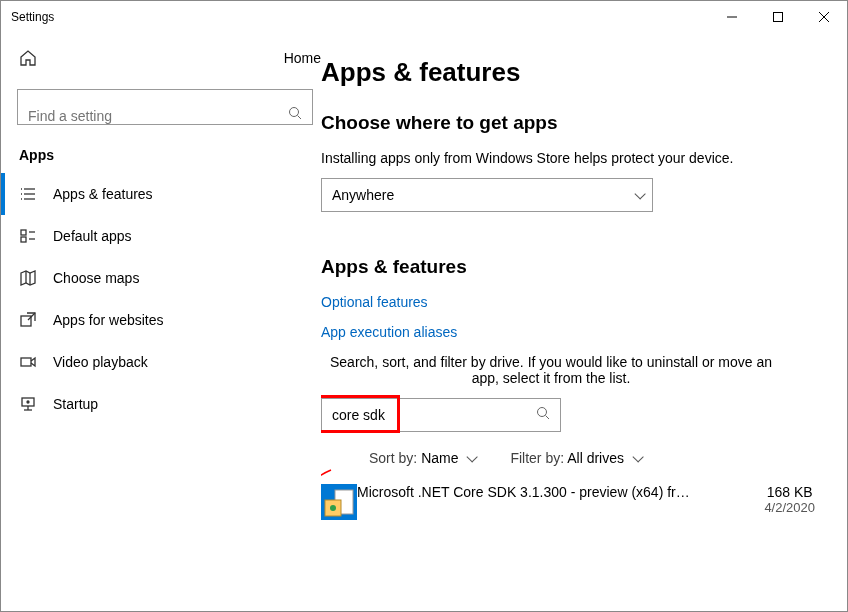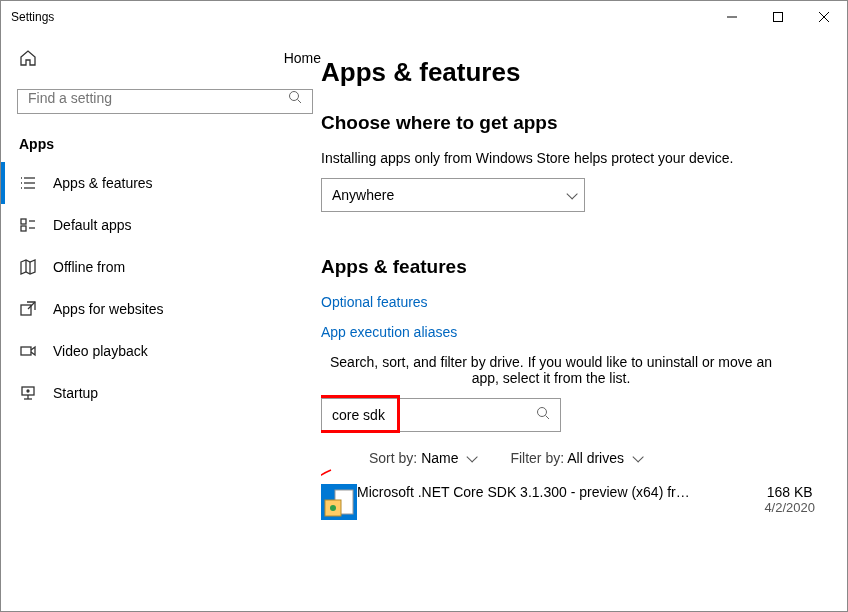--- a/index.html
+++ b/index.html
@@ -8,37 +8,37 @@
 .titlebar { height: 32px; display: flex; align-items: center; padding-left: 10px; }
 .titlebar-title { font-size: 12px; color: #000; }
 .titlebar-controls { margin-left: auto; display: flex; }
 .titlebar-btn { width: 46px; height: 32px; display: flex; align-items: center; justify-content: center; font-size: 12px; color: #000; }
 
 .main { display: flex; height: calc(100% - 32px); }
 
 .sidebar { width: 320px; padding: 6px 0 0 0; }
 .home-row { display: flex; align-items: center; gap: 22px; padding: 10px 0 10px 18px; font-size: 14px; justify-content: space-between; }
 
-.find-box { margin: 12px 8px 14px 16px; border: 1px solid #999; height: 25px; display: flex; align-items: flex-start; padding: 0 10px; }
+.find-box { margin: 12px 8px 14px 16px; border: 1px solid #999; height: 36px; display: flex; align-items: flex-end; padding: 0 10px; }
 .find-box input { border: none; outline: none; flex: 1; font-size: 14px; background: transparent; color: #666; }
 
 .section-header { font-weight: 600; font-size: 14px; padding: 8px 0 10px 18px; }
 
 .nav-item { display: flex; align-items: center; gap: 16px; padding: 12px 0 12px 18px; font-size: 14px; position: relative; }
 .nav-item.active { background: #e5f1fb00; }
 .nav-item.active::before { content: ""; position: absolute; left: 0; top: 0; bottom: 0; width: 4px; background: #0078d4; }
 .nav-icon { width: 18px; height: 18px; display: inline-flex; align-items: center; justify-content: center; color: #000; }
 .nav-icon svg { width: 18px; height: 18px; stroke: #333; fill: none; stroke-width: 1.3; }
 
 .content { flex: 1; padding: 24px 32px 0 0; overflow: hidden; }
 .page-title { font-size: 26px; font-weight: 600; margin-bottom: 24px; }
 .sub-title { font-size: 19px; font-weight: 600; margin-bottom: 16px; }
 .body-text { font-size: 14px; color: #000; margin-bottom: 12px; }
 
-.dropdown { width: 264px; height: 34px; border: 1px solid #999; display: flex; align-items: center; padding: 0 10px; font-size: 14px; margin-bottom: 44px; }
+.dropdown { width: 332px; height: 34px; border: 1px solid #999; display: flex; align-items: center; padding: 0 10px; font-size: 14px; margin-bottom: 44px; }
 
 .link { color: #0067c0; font-size: 14px; margin-bottom: 14px; display: block; }
 
 .search-box { width: 240px; height: 34px; border: 1px solid #999; display: flex; align-items: center; padding: 8px 10px; margin-bottom: 18px; position: relative; }
 .search-box input { border: none; outline: none; flex: 1; font-size: 14px; }
 .search-highlight { position: absolute; border: 3px solid #f00; pointer-events: none; }
 
 .sort-row { display: flex; gap: 36px; font-size: 14px; margin-bottom: 18px; padding-left: 48px; }
 .sort-label { color: #404040; }
 .sort-val { color: #000; }
@@ -127,21 +127,21 @@
       <span>Default apps</span>
     </div>
     <div class="nav-item">
       <span class="nav-icon">
         <svg viewBox="0 0 18 18">
             <path d="M2 4 L7 2 L11 4 L16 2 V14 L11 16 L7 14 L2 16 Z"></path>
             <line x1="7" y1="2" x2="7" y2="14"></line>
             <line x1="11" y1="4" x2="11" y2="16"></line>
           </svg>
       </span>
-      <span>Offline from</span>
+      <span>Choose maps</span>
     </div>
     <div class="nav-item">
       <span class="nav-icon">
         <svg viewBox="0 0 18 18">
             <rect x="2" y="5" width="10" height="10"></rect>
             <path d="M8 2 H16 V10"></path>
             <line x1="16" y1="2" x2="9" y2="9"></line>
           </svg>
       </span>
       <span>Apps for websites</span>

